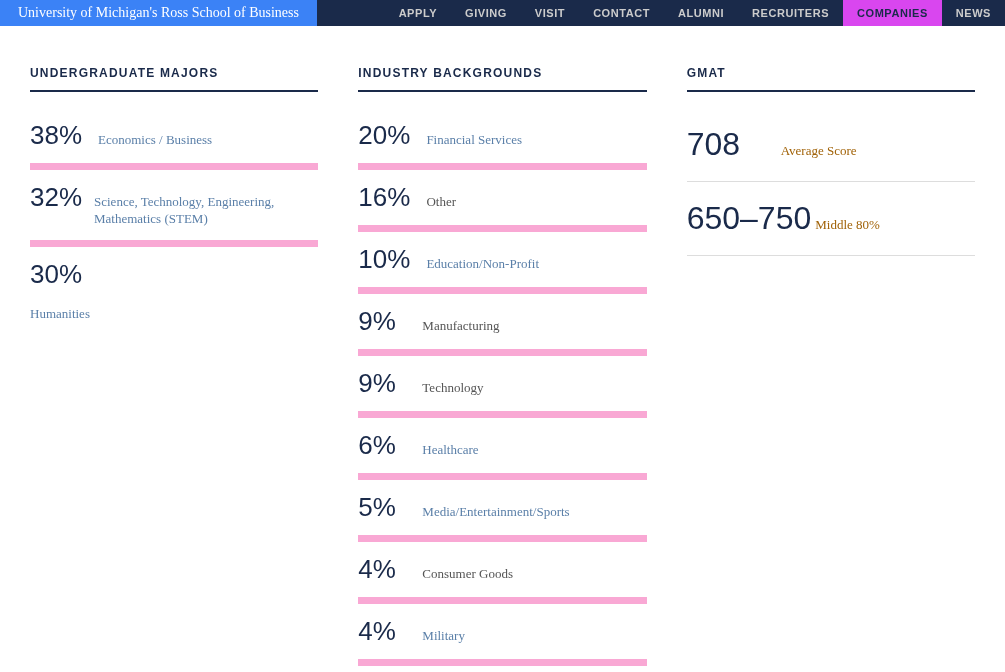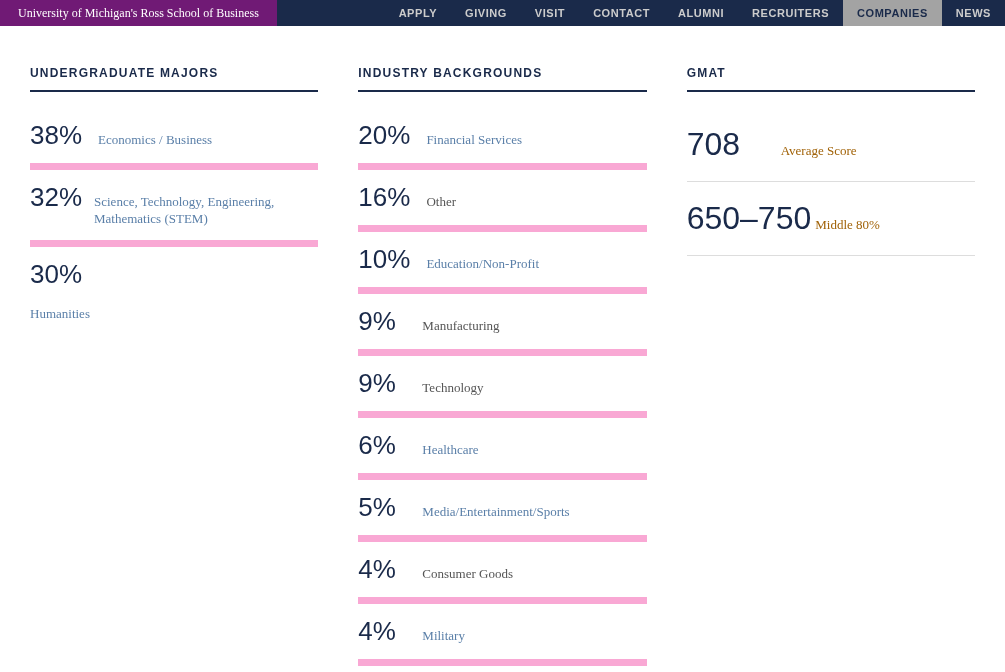--- a/index.html
+++ b/index.html
@@ -12,23 +12,23 @@
 
     
     nav {
       background: #1a2a4a;
       display: flex;
       align-items: center;
       height: 26px;
       padding: 0;
     }
     .nav-brand {
-      background: #701a75;
+      background: #3b82f6;
       color: #fff;
-      font-size: 12px;
+      font-size: 14px;
       padding: 12px 18px;
       white-space: nowrap;
       height: 100%;
       display: flex;
       align-items: center;
       flex-shrink: 0;
     }
     .nav-links {
       display: flex;
       align-items: center;
@@ -43,21 +43,21 @@
       letter-spacing: 0.05em;
       padding: 0 14px;
       height: 100%;
       display: flex;
       align-items: center;
       cursor: pointer;
       text-transform: uppercase;
       text-decoration: none;
     }
     .nav-link.active {
-      background: #a3a3a3;
+      background: #d946ef;
       color: #1a2a4a;
     }
 
     
     .main-content {
       padding: 40px 30px 40px 30px;
       max-width: 1005px;
     }
 
     

